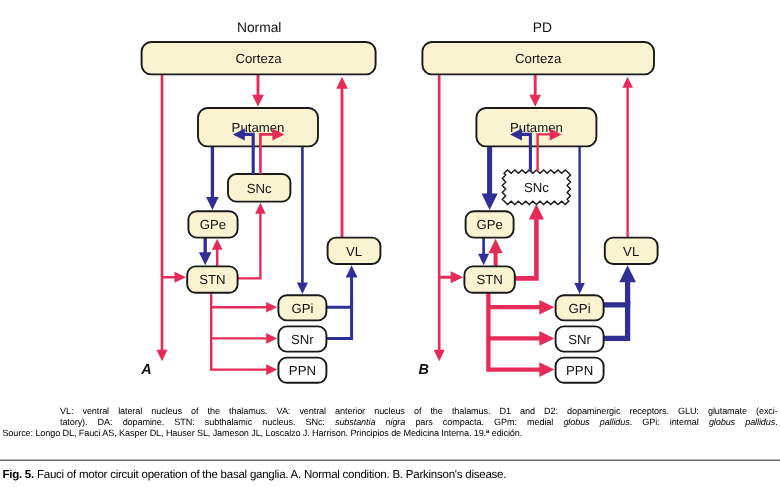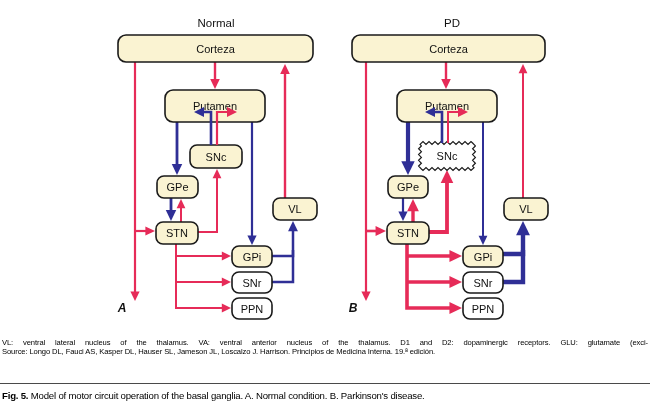--- a/index.html
+++ b/index.html
@@ -2,21 +2,21 @@
 <html><head>
 <meta charset="utf-8">
 <style>
   html,body{margin:0;padding:0;background:#fff;}
   .page{position:relative;width:650px;height:406px;background:#ffffff;overflow:hidden;
         font-family:"Liberation Sans",sans-serif;color:#000;}
   #diagram-svg{position:absolute;left:0;top:0;}
   .footnote{position:absolute;left:2px;top:339px;width:646px;font-size:7.6px;
             line-height:8.8px;letter-spacing:-0.1px;color:#000;}
   .fn-line{white-space:nowrap;}
-  .fn-line.just{text-align:justify;text-align-last:justify;white-space:normal;height:8.8px;overflow:hidden;}
+  .fn-line.just{text-align:justify;text-align-last:justify;white-space:normal;height:8.8px;overflow:hidden;margin-left:48px;}
   .rule{position:absolute;left:0;top:383px;width:650px;border-top:1.5px solid #4a4a4a;}
   .caption{position:absolute;left:2px;top:390px;width:646px;font-size:9.6px;
            letter-spacing:-0.2px;line-height:12px;color:#000;}
   .fig-label{font-weight:bold;}
 </style>
 </head>
 <body>
 
 <div class="page">
   <svg id="diagram-svg" width="650" height="334" viewBox="0 0 650 334">
@@ -119,21 +119,22 @@
       <polygon points="468,112 458,117 458,107" fill="#E62B58"></polygon>
       <polyline points="448,143 448,112 462,112" fill="none" stroke="#E62B58" stroke-width="2" stroke-linejoin="miter" stroke-linecap="butt"></polyline>
       <text x="216" y="27" text-anchor="middle" font-size="11.5" fill="#111111" font-weight="normal" font-style="normal" font-family="&quot;Liberation Sans&quot;, sans-serif">Normal</text>
       <text x="452" y="27" text-anchor="middle" font-size="11.5" fill="#111111" font-weight="normal" font-style="normal" font-family="&quot;Liberation Sans&quot;, sans-serif">PD</text>
       <text x="122" y="312" text-anchor="middle" font-size="12" fill="#111111" font-weight="bold" font-style="italic" font-family="&quot;Liberation Sans&quot;, sans-serif">A</text>
       <text x="353" y="312" text-anchor="middle" font-size="12" fill="#111111" font-weight="bold" font-style="italic" font-family="&quot;Liberation Sans&quot;, sans-serif">B</text>
     </svg>
 
   <div class="footnote">
     <div class="fn-line just"><span>VL: ventral lateral nucleus of the thalamus. VA: ventral anterior nucleus of the thalamus. D1 and D2: dopaminergic receptors. GLU: glutamate (exci-</span></div>
+    <div class="fn-line just"><span>tatory). DA: dopamine. STN: subthalamic nucleus. SNc: </span><span style="font-style: italic;">substantia nigra</span><span> pars compacta. GPm: medial </span><span style="font-style: italic;">globus pallidus</span><span>. GPi: internal </span><span style="font-style: italic;">globus pallidus</span><span>.</span></div>
     <div class="fn-line"><span>Source: Longo DL, Fauci AS, Kasper DL, Hauser SL, Jameson JL, Loscalzo J. Harrison. Principios de Medicina Interna. 19.ª edición.</span></div>
   </div>
 
   <div class="rule"></div>
 
   <div class="caption">
-    <span class="fig-label">Fig. 5.</span><span> Model of motor circuit operation of the basal ganglia. A. Normal condition. B. Parkinson's disease.</span>
+    <span class="fig-label">Fig. 5.</span><span> Fauci of motor circuit operation of the basal ganglia. A. Normal condition. B. Parkinson's disease.</span>
   </div>
 </div>
 
 </body></html>

